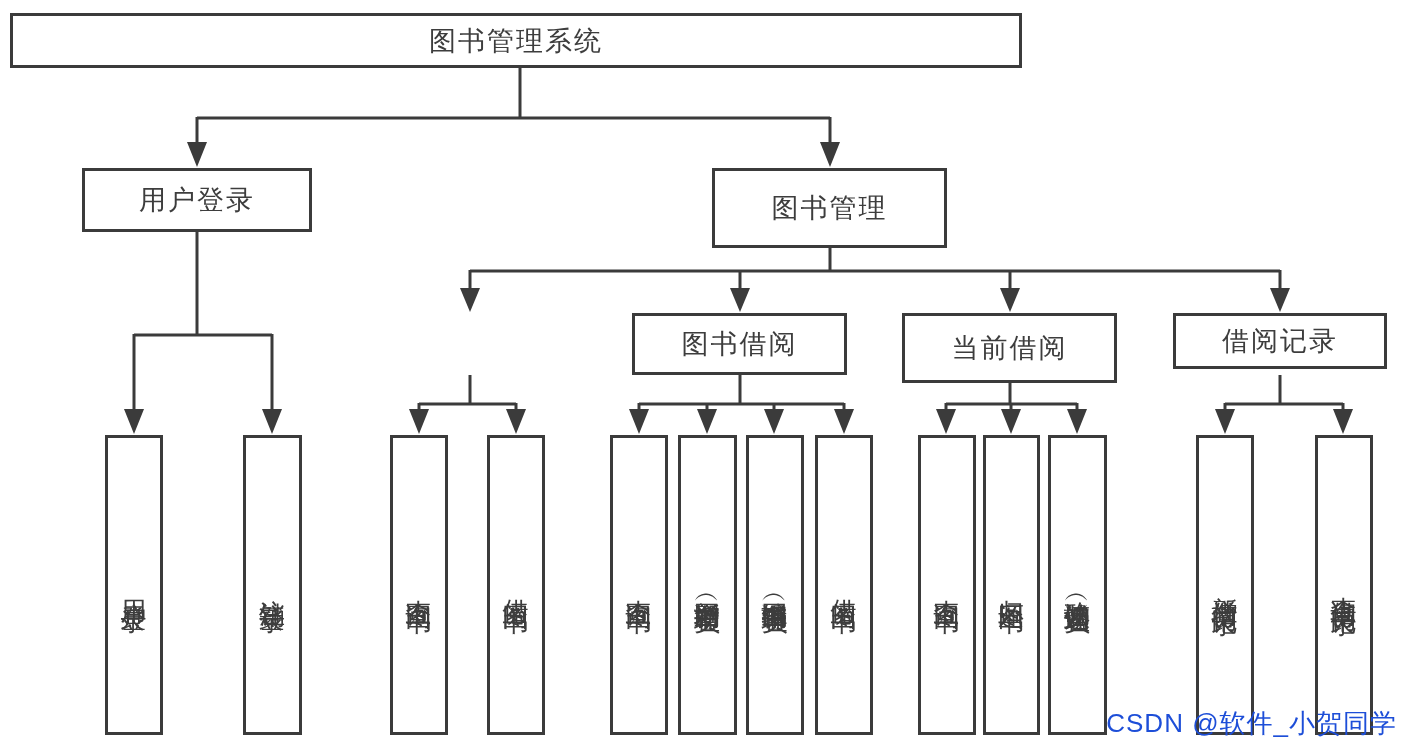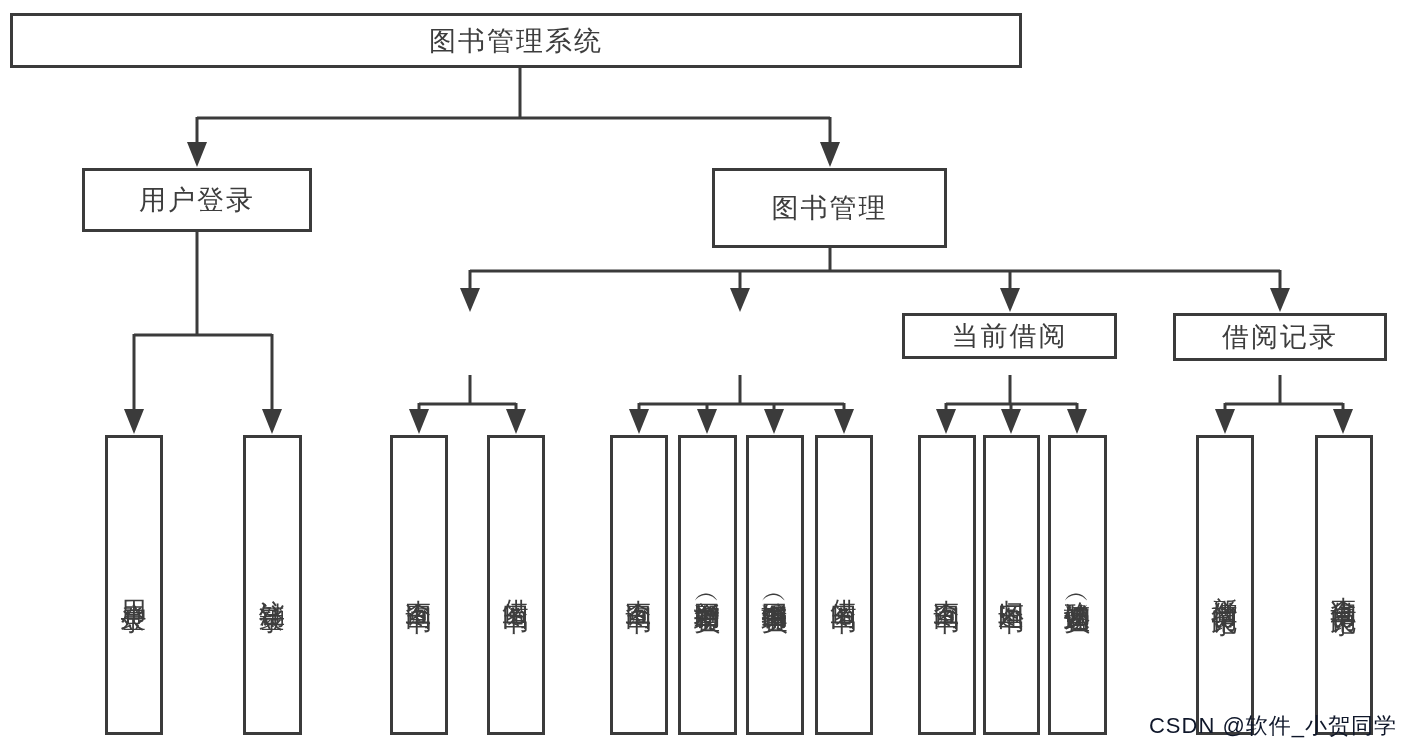--- a/index.html
+++ b/index.html
@@ -44,22 +44,22 @@
     font-size: 26px;
     color: #3d3d3d;
     letter-spacing: 3px;
     z-index: 2;
     line-height: 1;
   }
   .watermark {
     position: absolute;
     right: 8px;
     bottom: 6px;
-    font-size: 22px;
-    color: #0f172a;
+    font-size: 26px;
+    color: #1d4ed8;
     letter-spacing: 1px;
     z-index: 5;
   }
 </style>
 </head>
 <body>
 
 <div class="canvas">
 
   <svg class="connectors" viewBox="0 0 1405 747" xmlns="http://www.w3.org/2000/svg">
@@ -129,22 +129,23 @@
       <polygon points="1215,409 1235,409 1225,434"></polygon>
       <polygon points="1333,409 1353,409 1343,434"></polygon>
     </g>
   </svg>
 
   <div class="box" style="left:10px; top:13px; width:1012px; height:55px;">图书管理系统</div>
 
   <div class="box" style="left:82px; top:168px; width:230px; height:64px;">用户登录</div>
   <div class="box" style="left:712px; top:168px; width:235px; height:80px;">图书管理</div>
 
-  <div class="box" style="left:902px; top:313px; width:215px; height:46px;">当前借阅</div>
-  <div class="box" style="left:1173px; top:313px; width:214px; height:48px;">借阅记录</div>
+  <div class="box" style="left:632px; top:313px; width:215px; height:62px;">图书借阅</div>
+  <div class="box" style="left:902px; top:313px; width:215px; height:70px;">当前借阅</div>
+  <div class="box" style="left:1173px; top:313px; width:214px; height:56px;">借阅记录</div>
 
   <div class="vbox" style="left:105px; top:435px; width:58px; height:300px;">用户登录</div>
   <div class="vbox" style="left:243px; top:435px; width:59px; height:300px;">注销登录</div>
 
   <div class="vbox" style="left:390px; top:435px; width:58px; height:300px;">查询图书</div>
   <div class="vbox" style="left:487px; top:435px; width:58px; height:300px;">借阅图书</div>
 
   <div class="vbox" style="left:610px; top:435px; width:58px; height:300px;">查询图书</div>
   <div class="vbox" style="left:678px; top:435px; width:59px; height:300px; letter-spacing:1px;">新增图书（管理员）</div>
   <div class="vbox" style="left:746px; top:435px; width:58px; height:300px; letter-spacing:1px;">编辑图书（管理员）</div>

